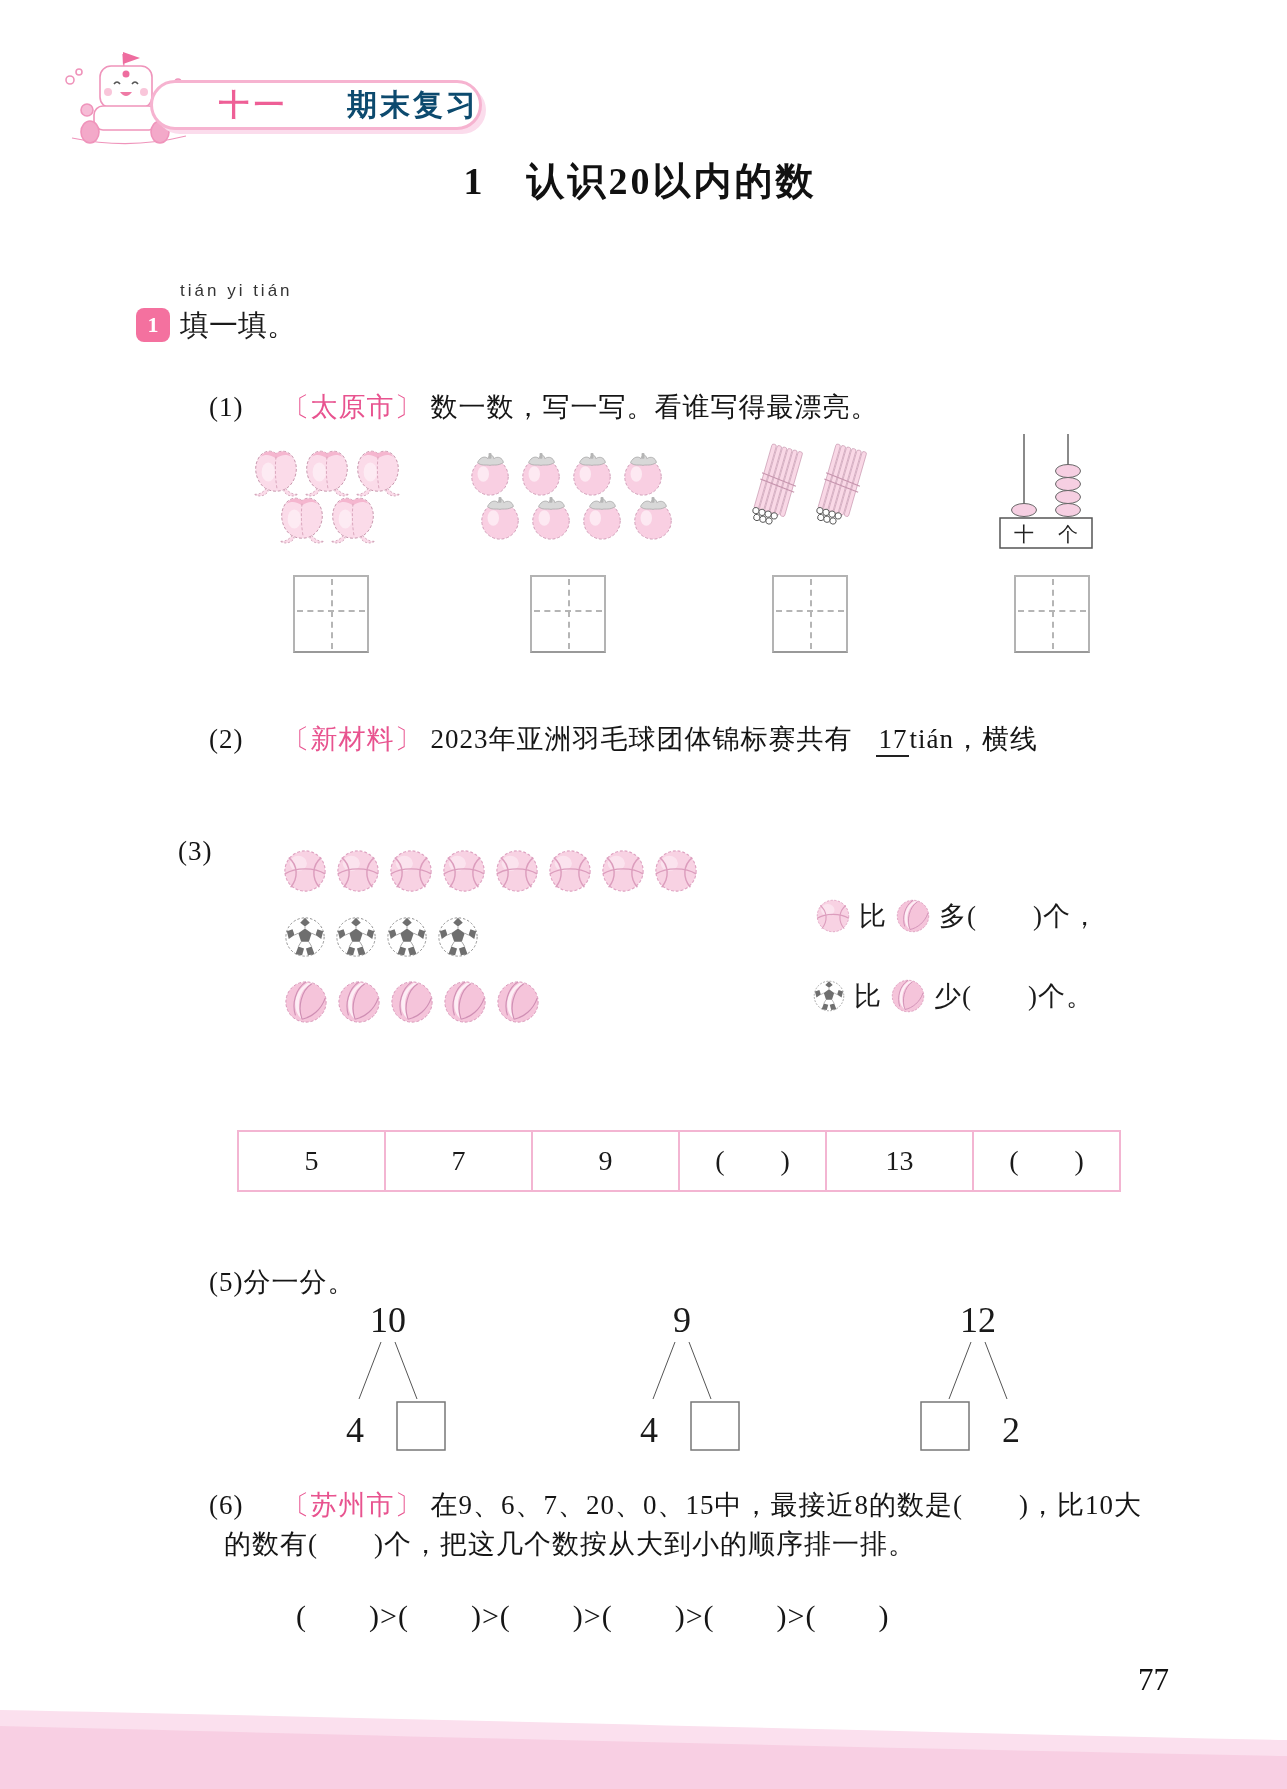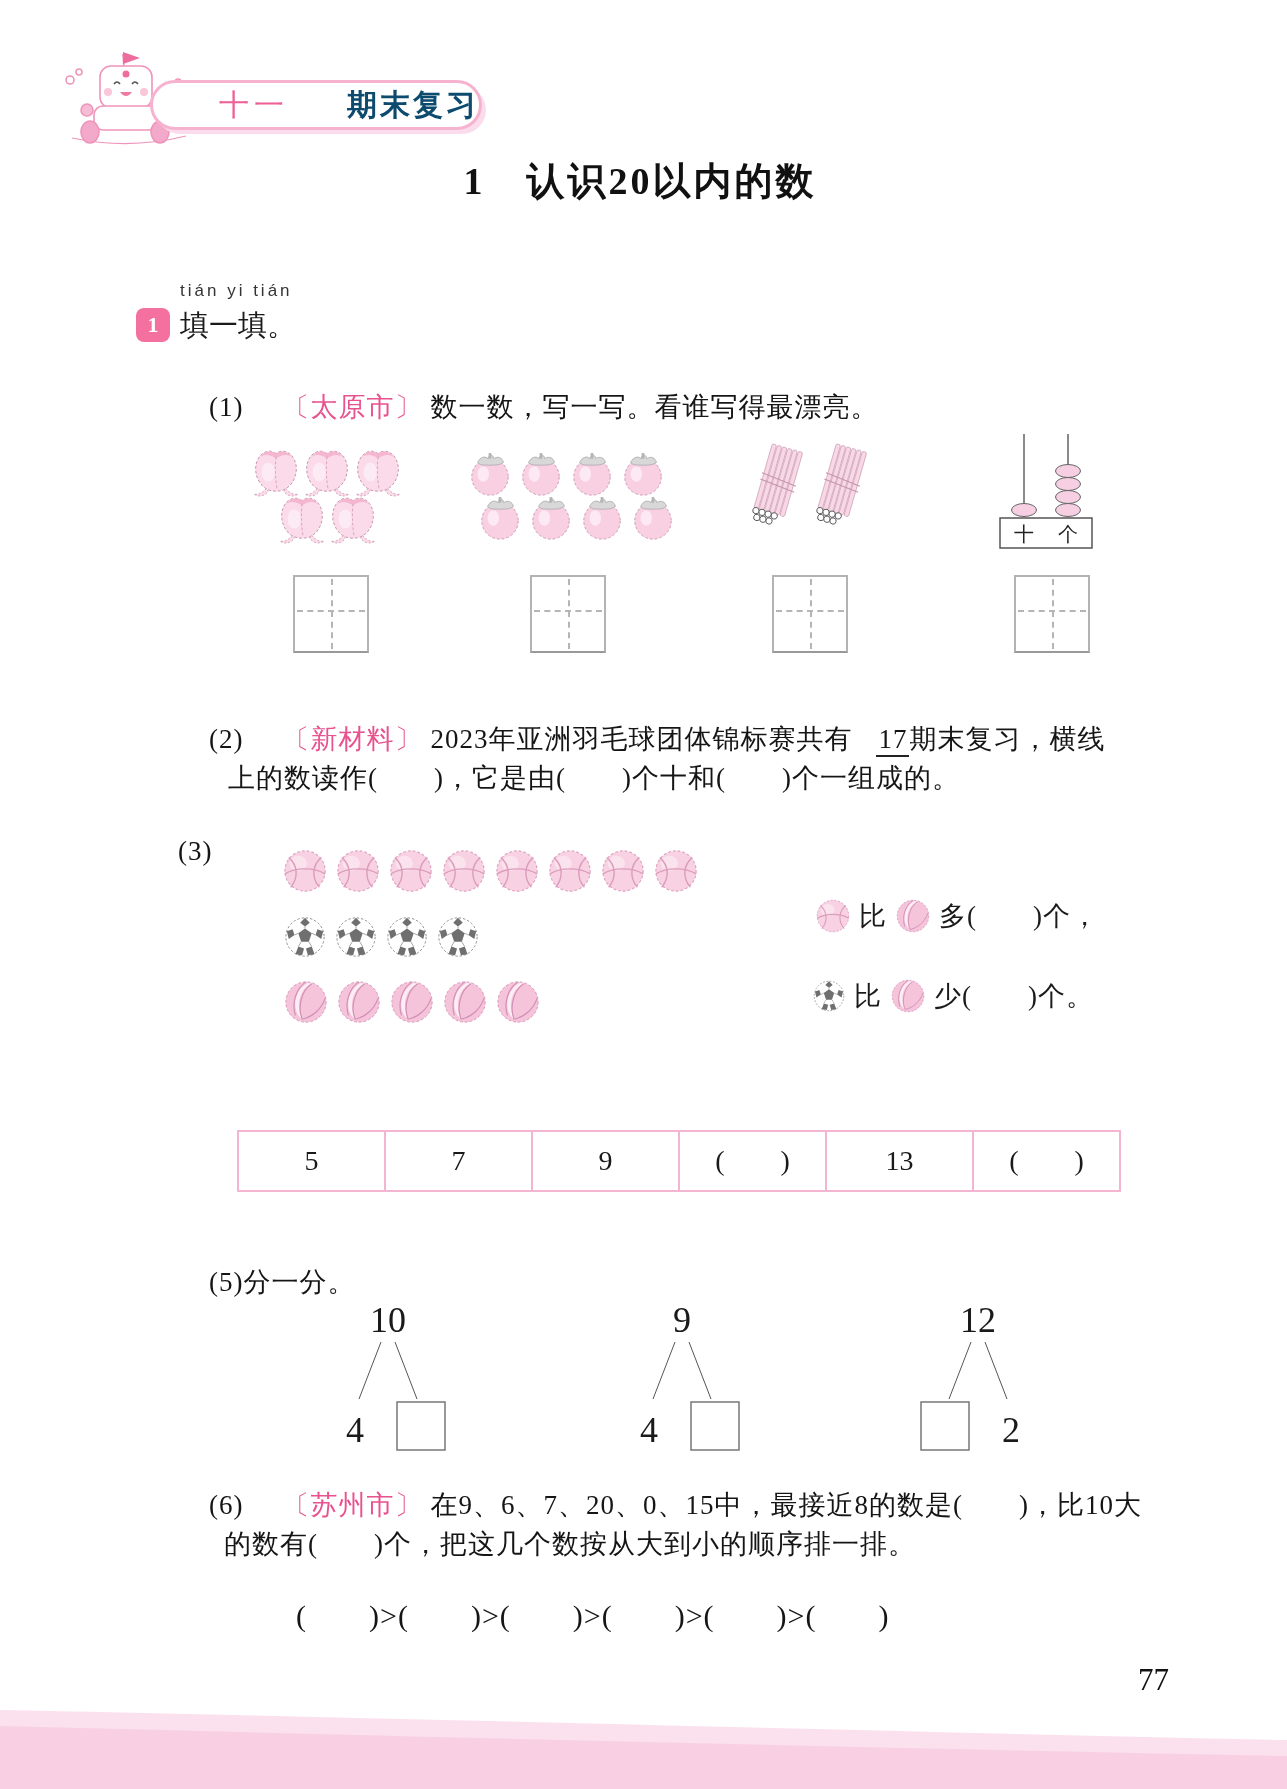--- a/index.html
+++ b/index.html
@@ -6,21 +6,21 @@
   .page{position:relative;width:1287px;height:1789px;background:#fff;overflow:hidden;
         font-family:"Liberation Serif","DejaVu Sans",serif;color:#1a1a1a;}
   svg text{font-family:"Liberation Serif","DejaVu Sans",serif;}
 
   
   #mascot{position:absolute;left:60px;top:48px;width:140px;height:100px;}
   #unit-pill{position:absolute;left:150px;top:80px;width:332px;height:50px;background:#fff;
              border:3px solid #f6b3d0;border-radius:30px;box-sizing:border-box;
              box-shadow:5px 5px 0 -1px #fbdcec;display:flex;align-items:center;
              padding-left:66px;gap:58px;}
-  #unit-number{color:#ee5f96;font-size:30px;font-weight:normal;letter-spacing:5px;white-space:pre;}
+  #unit-number{color:#ee5f96;font-size:30px;font-weight:bold;letter-spacing:5px;white-space:pre;}
   #unit-title{color:#0c4a6e;font-size:30px;font-weight:bold;letter-spacing:3px;white-space:pre;}
 
   #lesson-title{position:absolute;left:140px;top:156px;width:1000px;text-align:center;
                 font-size:38px;font-weight:bold;letter-spacing:3px;color:#111;white-space:pre;}
 
   
   #sec-badge{position:absolute;left:136px;top:308px;width:34px;height:34px;background:#f4719f;
              color:#fff;border-radius:8px;display:flex;align-items:center;justify-content:center;
              font-size:22px;font-weight:bold;}
   #sec-pinyin{position:absolute;left:180px;top:281px;font-size:17px;letter-spacing:3px;color:#333;
@@ -277,23 +277,22 @@
     <text x="26" y="107" text-anchor="middle" font-size="20" fill="#222">十</text>
     <text x="70" y="107" text-anchor="middle" font-size="20" fill="#222">个</text>
   </svg></div>
 
   <div class="tian-grid" id="grid-1"></div>
   <div class="tian-grid" id="grid-2"></div>
   <div class="tian-grid" id="grid-3"></div>
   <div class="tian-grid" id="grid-4"></div>
 
   <div class="q-line" id="q2-l1">
-    <span>(2)</span><span class="src">〔新材料〕</span><span>2023年亚洲羽毛球团体锦标赛共有</span><span class="u">17</span><span>期末复习，横线</span>
-  </div>
-  <div class="q-line" id="q2-l2">上的数读作(　　)，它是由(　　)个十和(　　)个一组成的。</div>
+    <span>(2)</span><span class="src">〔新材料〕</span><span>2023年亚洲羽毛球团体锦标赛共有</span><span class="u">17</span><span>tián，横线</span>
+  </div>
 
   <div class="q-line" id="q3-label">(3)</div>
   <div class="ball-row" id="q3-row-basketball">
       <span class="icon"><svg width="46" height="46" viewBox="0 0 48 48">
     <circle cx="24" cy="24" r="21" fill="#f8d2e3" stroke="#dfa3c2" stroke-width="1.2" stroke-dasharray="3 2"></circle>
     <ellipse cx="17" cy="16" rx="9" ry="8" fill="#fbe3ee"></ellipse>
     <path d="M7 10 C17 18 17 32 9 41" fill="none" stroke="#dc9dbd" stroke-width="1.5"></path>
     <path d="M41 10 C31 18 31 32 39 41" fill="none" stroke="#dc9dbd" stroke-width="1.5"></path>
     <path d="M3 27 C14 20 34 20 45 27" fill="none" stroke="#dc9dbd" stroke-width="1.5"></path>
   </svg></span>

